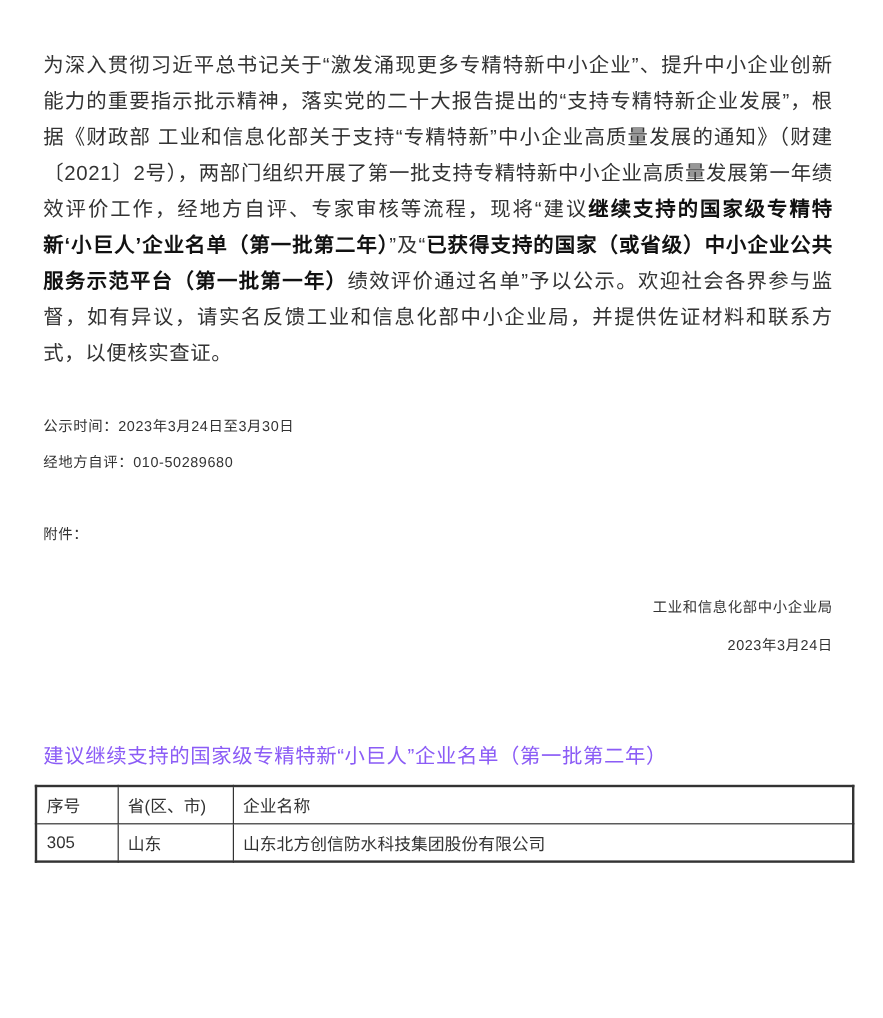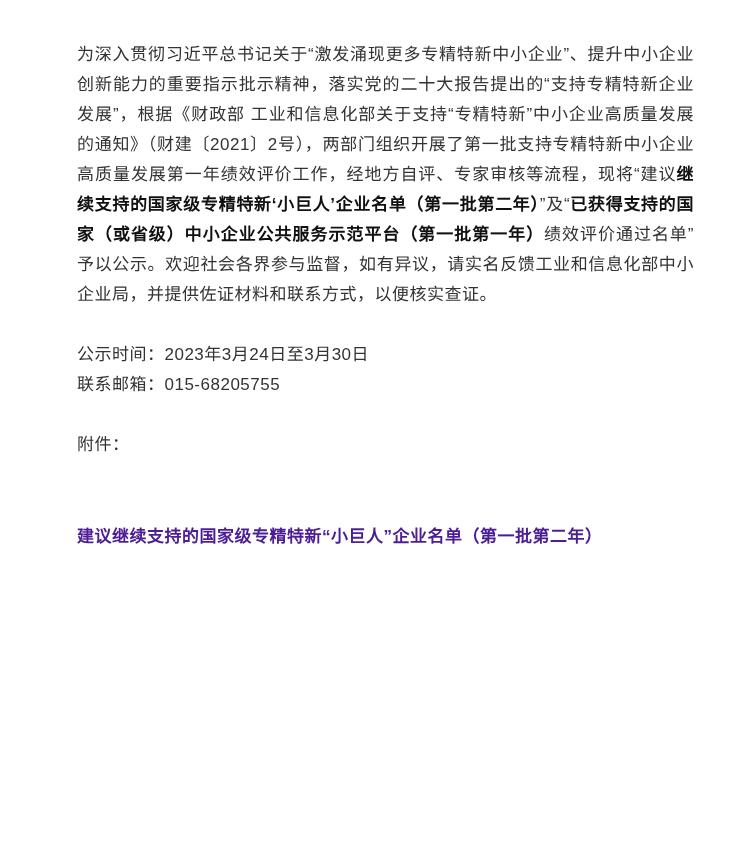--- a/index.html
+++ b/index.html
@@ -8,50 +8,49 @@
     background: #ffffff;
     font-family: "Liberation Sans", sans-serif;
   }
   body {
     width: 736px; height: 848px;
     overflow: hidden;
     color: #333333;
   }
   .page {
     padding: 40px 42px 0 36px;
-    margin-left: 41px;
   }
   .intro {
     margin: 0;
     font-size: 17px;
     line-height: 30px;
     text-align: justify;
     letter-spacing: 0.5px;
   }
   .intro strong {
     color: #111111;
     font-weight: 700;
   }
   .block { margin-top: 30px; }
   .line {
-    font-size: 17px;
+    font-size: 12px;
     line-height: 30px;
     letter-spacing: 0.5px;
   }
   .attachments .line { text-align: justify; }
   .signature {
     margin-top: 30px;
     text-align: right;
   }
   .signature .line { line-height: 32px; }
   .table-title {
     margin: 64px 0 0 0;
     font-size: 17px;
-    font-weight: 700;
-    color: #4c1d95;
+    font-weight: 400;
+    color: #8b5cf6;
     line-height: 26px;
     letter-spacing: 0.5px;
   }
   table.company-table {
     margin-top: 10px;
     margin-left: -7px;
     width: 683px;
     table-layout: fixed;
     border-collapse: collapse;
     border: 2px solid #333333;
@@ -75,24 +74,49 @@
 </style>
 </head>
 <body>
 
 <div class="page">
 
   <p class="intro"><span>为深入贯彻习近平总书记关于“激发涌现更多专精特新中小企业”、提升中小企业创新能力的重要指示批示精神，落实党的二十大报告提出的“支持专精特新企业发展”，根据《财政部 工业和信息化部关于支持“专精特新”中小企业高质量发展的通知》（财建〔2021〕2号），两部门组织开展了第一批支持专精特新中小企业高质量发展第一年绩效评价工作，经地方自评、专家审核等流程，现将“建议</span><strong>继续支持的国家级专精特新‘小巨人’企业名单（第一批第二年）</strong><span>”及“</span><strong>已获得支持的国家（或省级）中小企业公共服务示范平台（第一批第一年）</strong><span>绩效评价通过名单”予以公示。欢迎社会各界参与监督，如有异议，请实名反馈工业和信息化部中小企业局，并提供佐证材料和联系方式，以便核实查证。</span></p>
 
   <div class="block contact">
     <div class="line"><span>公示时间：</span><span>2023年3月24日至3月30日</span></div>
-    <div class="line"><span>联系邮箱：</span><span>015-68205755</span></div>
+    <div class="line"><span>经地方自评：</span><span>010-50289680</span></div>
   </div>
 
   <div class="block attachments">
     <div class="line">附件：</div>
   </div>
 
+  <div class="signature">
+    <div class="line">工业和信息化部中小企业局</div>
+    <div class="line">2023年3月24日</div>
+  </div>
 
   <h2 class="table-title">建议继续支持的国家级专精特新“小巨人”企业名单（第一批第二年）</h2>
 
+  <table class="company-table">
+    <colgroup>
+      <col class="col-index">
+      <col class="col-province">
+      <col class="col-company">
+    </colgroup>
+    <thead>
+      <tr>
+        <th>序号</th>
+        <th>省(区、市)</th>
+        <th>企业名称</th>
+      </tr>
+    </thead>
+    <tbody>
+      <tr>
+        <td>305</td>
+        <td>山东</td>
+        <td>山东北方创信防水科技集团股份有限公司</td>
+      </tr>
+    </tbody>
+  </table>
 
 </div>
 
 </body></html>

